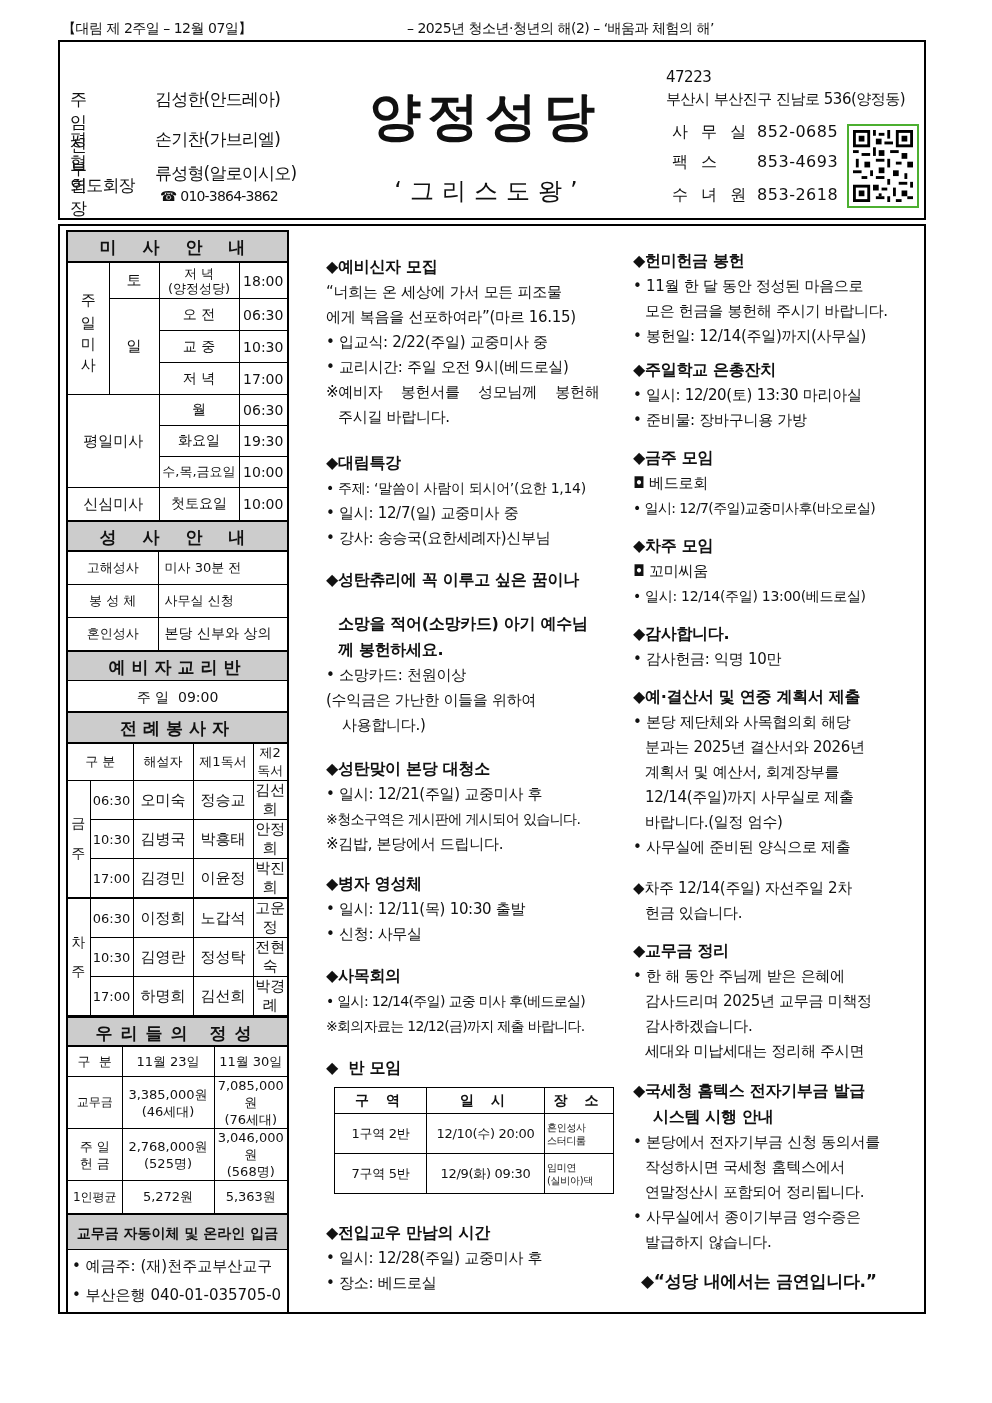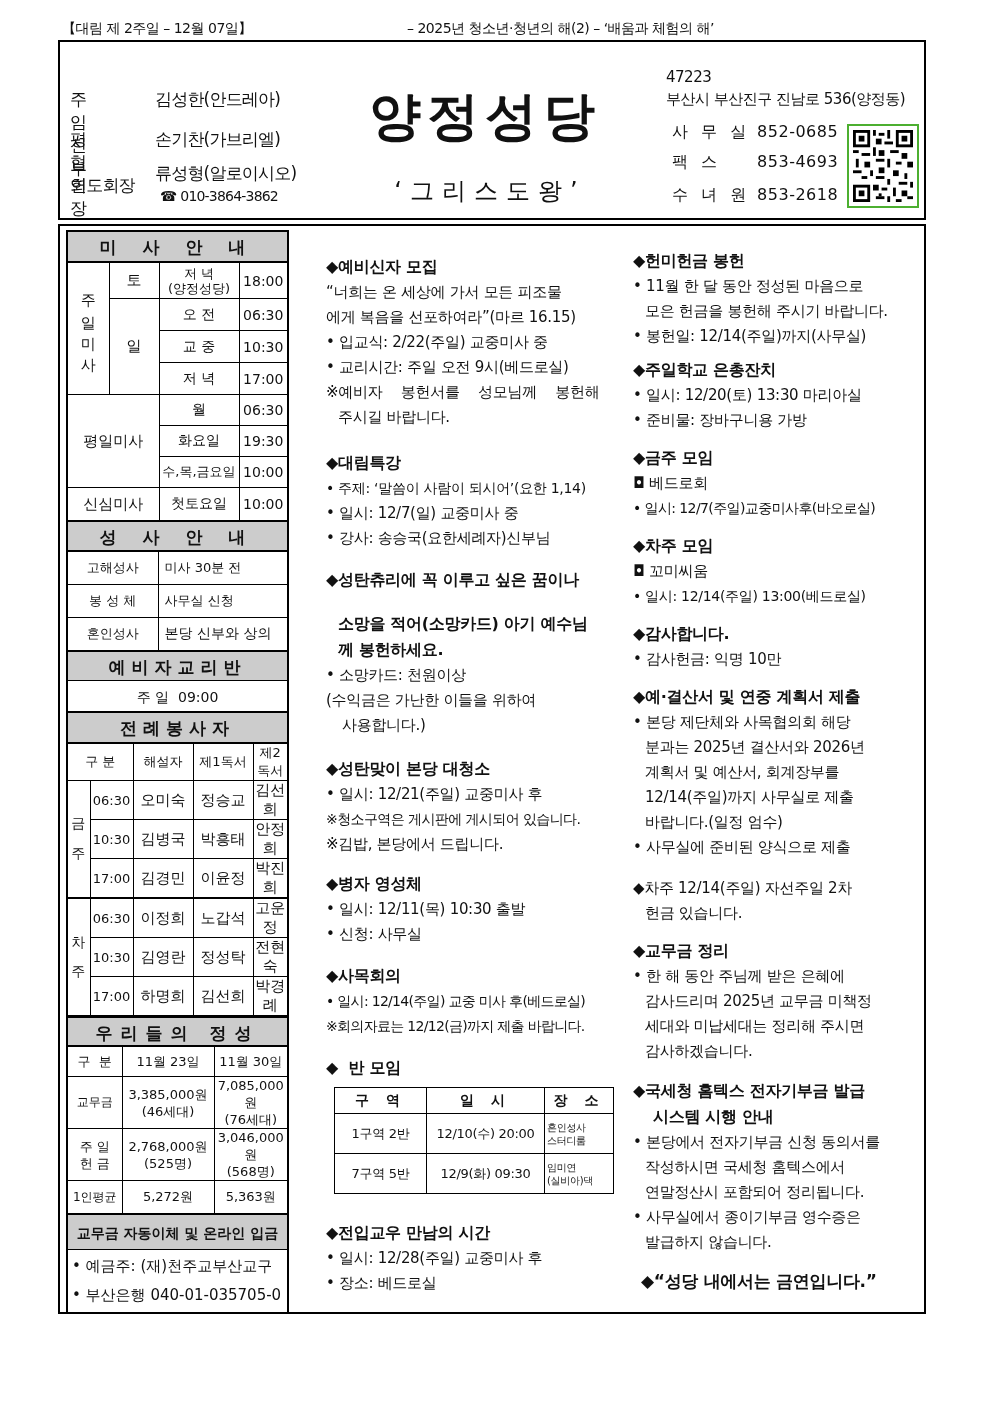--- a/index.html
+++ b/index.html
@@ -435,22 +435,22 @@
     <div class="ln ind">12/14(주일)까지 사무실로 제출</div>
     <div class="ln ind">바랍니다.(일정 엄수)</div>
     <div class="ln">• 사무실에 준비된 양식으로 제출</div>
 
     <div class="ln" style="margin-top:16px;">◆차주 12/14(주일) 자선주일 2차</div>
     <div class="ln ind">헌금 있습니다.</div>
 
     <div class="h" style="margin-top:12px;">◆교무금 정리</div>
     <div class="ln">• 한 해 동안 주님께 받은 은혜에</div>
     <div class="ln ind">감사드리며 2025년 교무금 미책정</div>
+    <div class="ln ind">감사하겠습니다.</div>
     <div class="ln ind">세대와 미납세대는 정리해 주시면</div>
-    <div class="ln ind">감사하겠습니다.</div>
 
     <div class="h" style="margin-top:14px;">◆국세청 홈텍스 전자기부금 발급</div>
     <div class="h" style="margin-top:0; padding-left:20px;">시스템 시행 안내</div>
     <div class="ln">• 본당에서 전자기부금 신청 동의서를</div>
     <div class="ln ind">작성하시면 국세청 홈텍스에서</div>
     <div class="ln ind">연말정산시 포함되어 정리됩니다.</div>
     <div class="ln">• 사무실에서 종이기부금 영수증은</div>
     <div class="ln ind">발급하지 않습니다.</div>
 
     <div class="ln" style="margin-top:14px; padding-left:8px; font-size:17px; font-weight:600;">◆“성당 내에서는 금연입니다.”</div>

